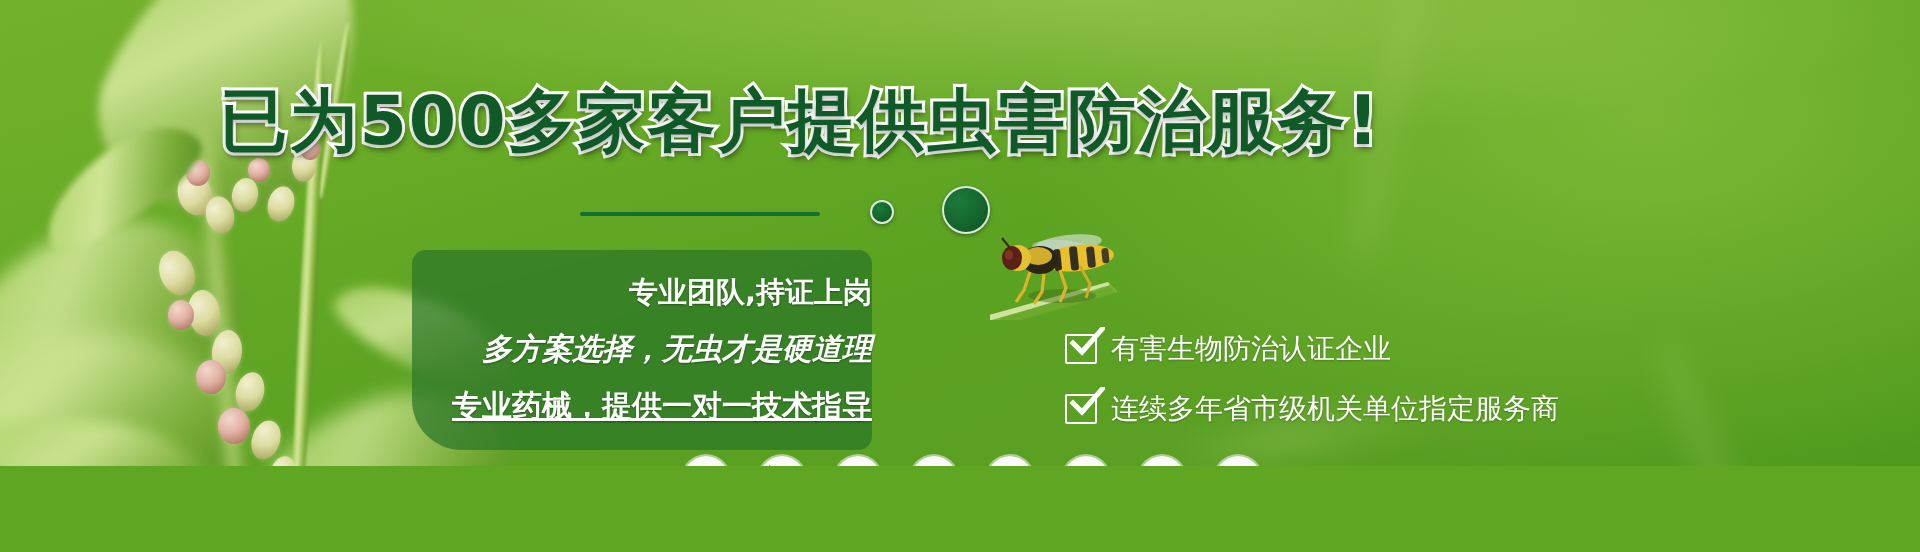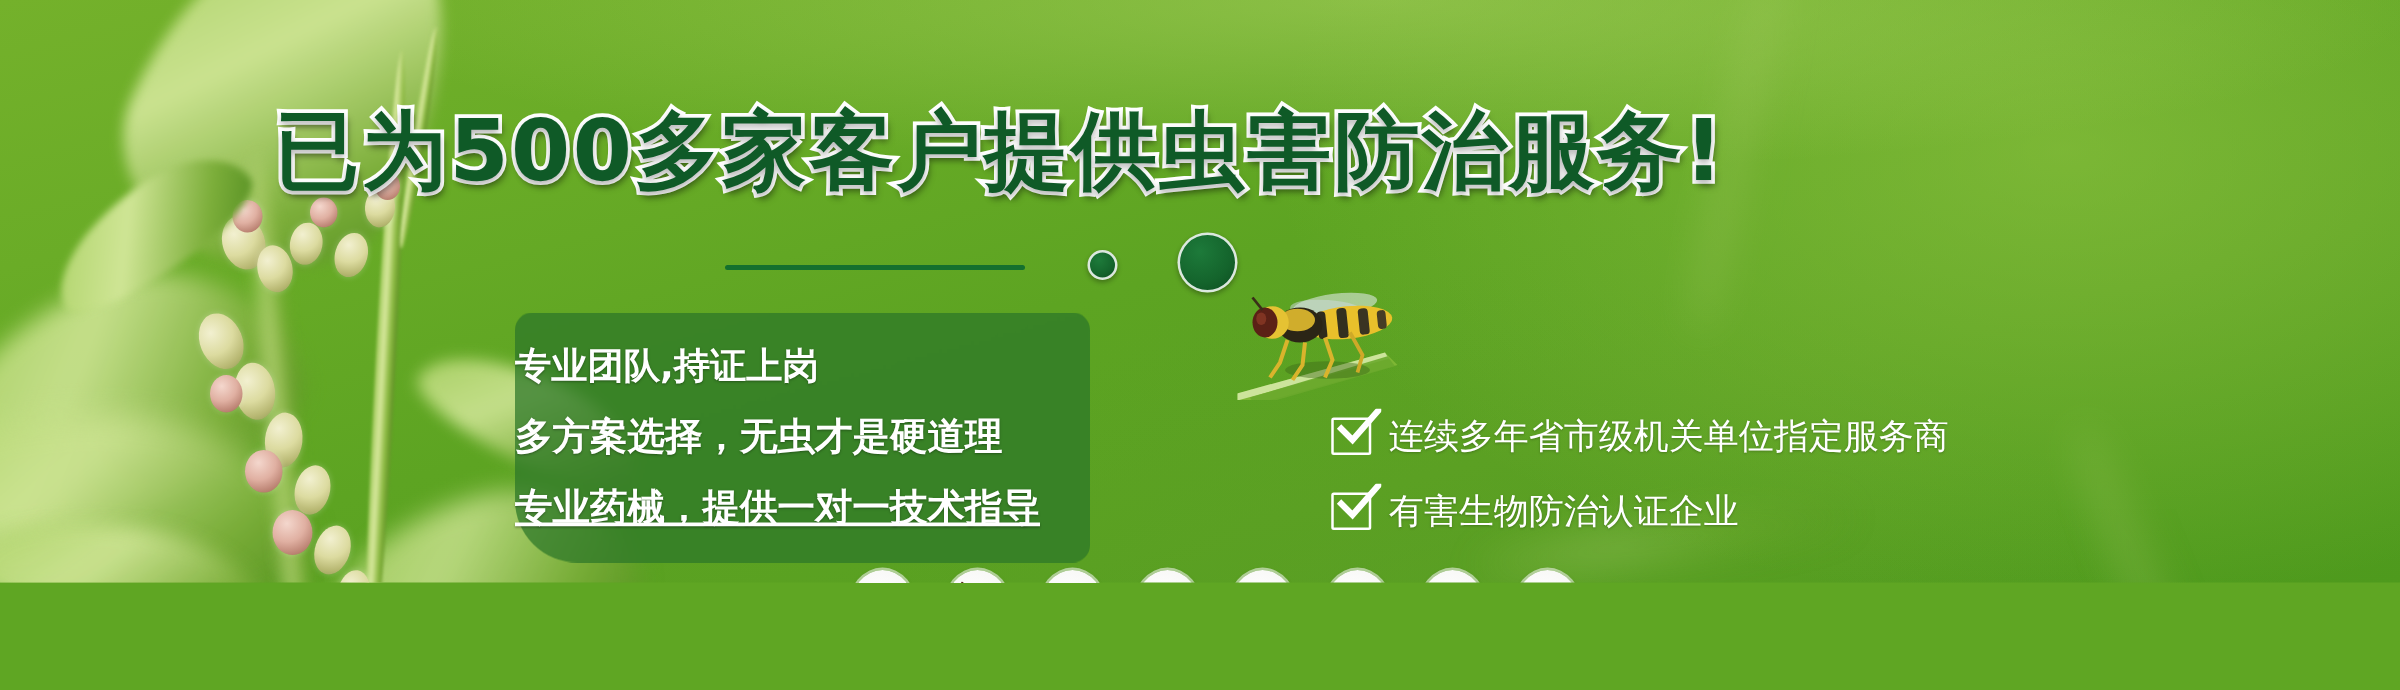--- a/index.html
+++ b/index.html
@@ -78,29 +78,29 @@
 
   
   #feature-box {
     position:absolute; left:412px; top:250px; width:460px; height:200px;
     background:rgba(43,118,40,.72);
     border-radius:14px 14px 14px 50px;
     backdrop-filter:blur(1px);
   }
   #feature-lines {
     position:absolute; left:412px; top:250px; width:460px; height:200px;
-    display:flex; flex-direction:column; align-items:flex-start; justify-content:center; gap:16px;
+    display:flex; flex-direction:column; align-items:flex-end; justify-content:center; gap:16px;
   }
   .feature-line {
     color:#ffffff; font-weight:bold; white-space:nowrap;
     font-family:"DejaVu Sans","Liberation Sans",sans-serif;
     text-shadow:0 1px 2px rgba(0,0,0,.35);
   }
   .feature-line.l1 { font-size:29px; letter-spacing:0px; }
-  .feature-line.l2 { font-size:30px; }
+  .feature-line.l2 { font-size:30px;font-style:italic; }
   .feature-line.l3 { font-size:30px;text-decoration:underline; }
 
   
   #fly-group { position:absolute; left:990px; top:230px; width:230px; height:90px; }
 
   
   #checklist { position:absolute; left:1065px; top:330px; width:700px; }
   .check-row { display:flex; align-items:center; gap:14px; margin-bottom:22px; }
   .check-box {
     width:32px; height:30px; border:2.5px solid #ffffff; border-radius:2px;
@@ -227,29 +227,29 @@
     </svg>
   </div>
 
   <div id="checklist">
     <div class="check-row">
       <div class="check-box">
         <svg class="check-mark" viewBox="0 0 36 30">
           <path d="M4 16 L13 25 L34 1" stroke="#ffffff" stroke-width="5" fill="none" stroke-linecap="square"></path>
         </svg>
       </div>
-      <div class="check-text">连续多年省市级机关单位指定服务商</div>
+      <div class="check-text">有害生物防治认证企业</div>
     </div>
     <div class="check-row">
       <div class="check-box">
         <svg class="check-mark" viewBox="0 0 36 30">
           <path d="M4 16 L13 25 L34 1" stroke="#ffffff" stroke-width="5" fill="none" stroke-linecap="square"></path>
         </svg>
       </div>
-      <div class="check-text">有害生物防治认证企业</div>
+      <div class="check-text">连续多年省市级机关单位指定服务商</div>
     </div>
   </div>
 
   <div id="pest-strip">
 
     <div class="pest-icon">
       <svg width="46" height="40" viewBox="0 0 46 40">
         <ellipse cx="24" cy="22" rx="15" ry="11" fill="#a8a6a2"></ellipse>
         <ellipse cx="24" cy="19" rx="13" ry="8" fill="#c3c1bc"></ellipse>
         <circle cx="12" cy="18" r="8" fill="#b0aea9"></circle>

